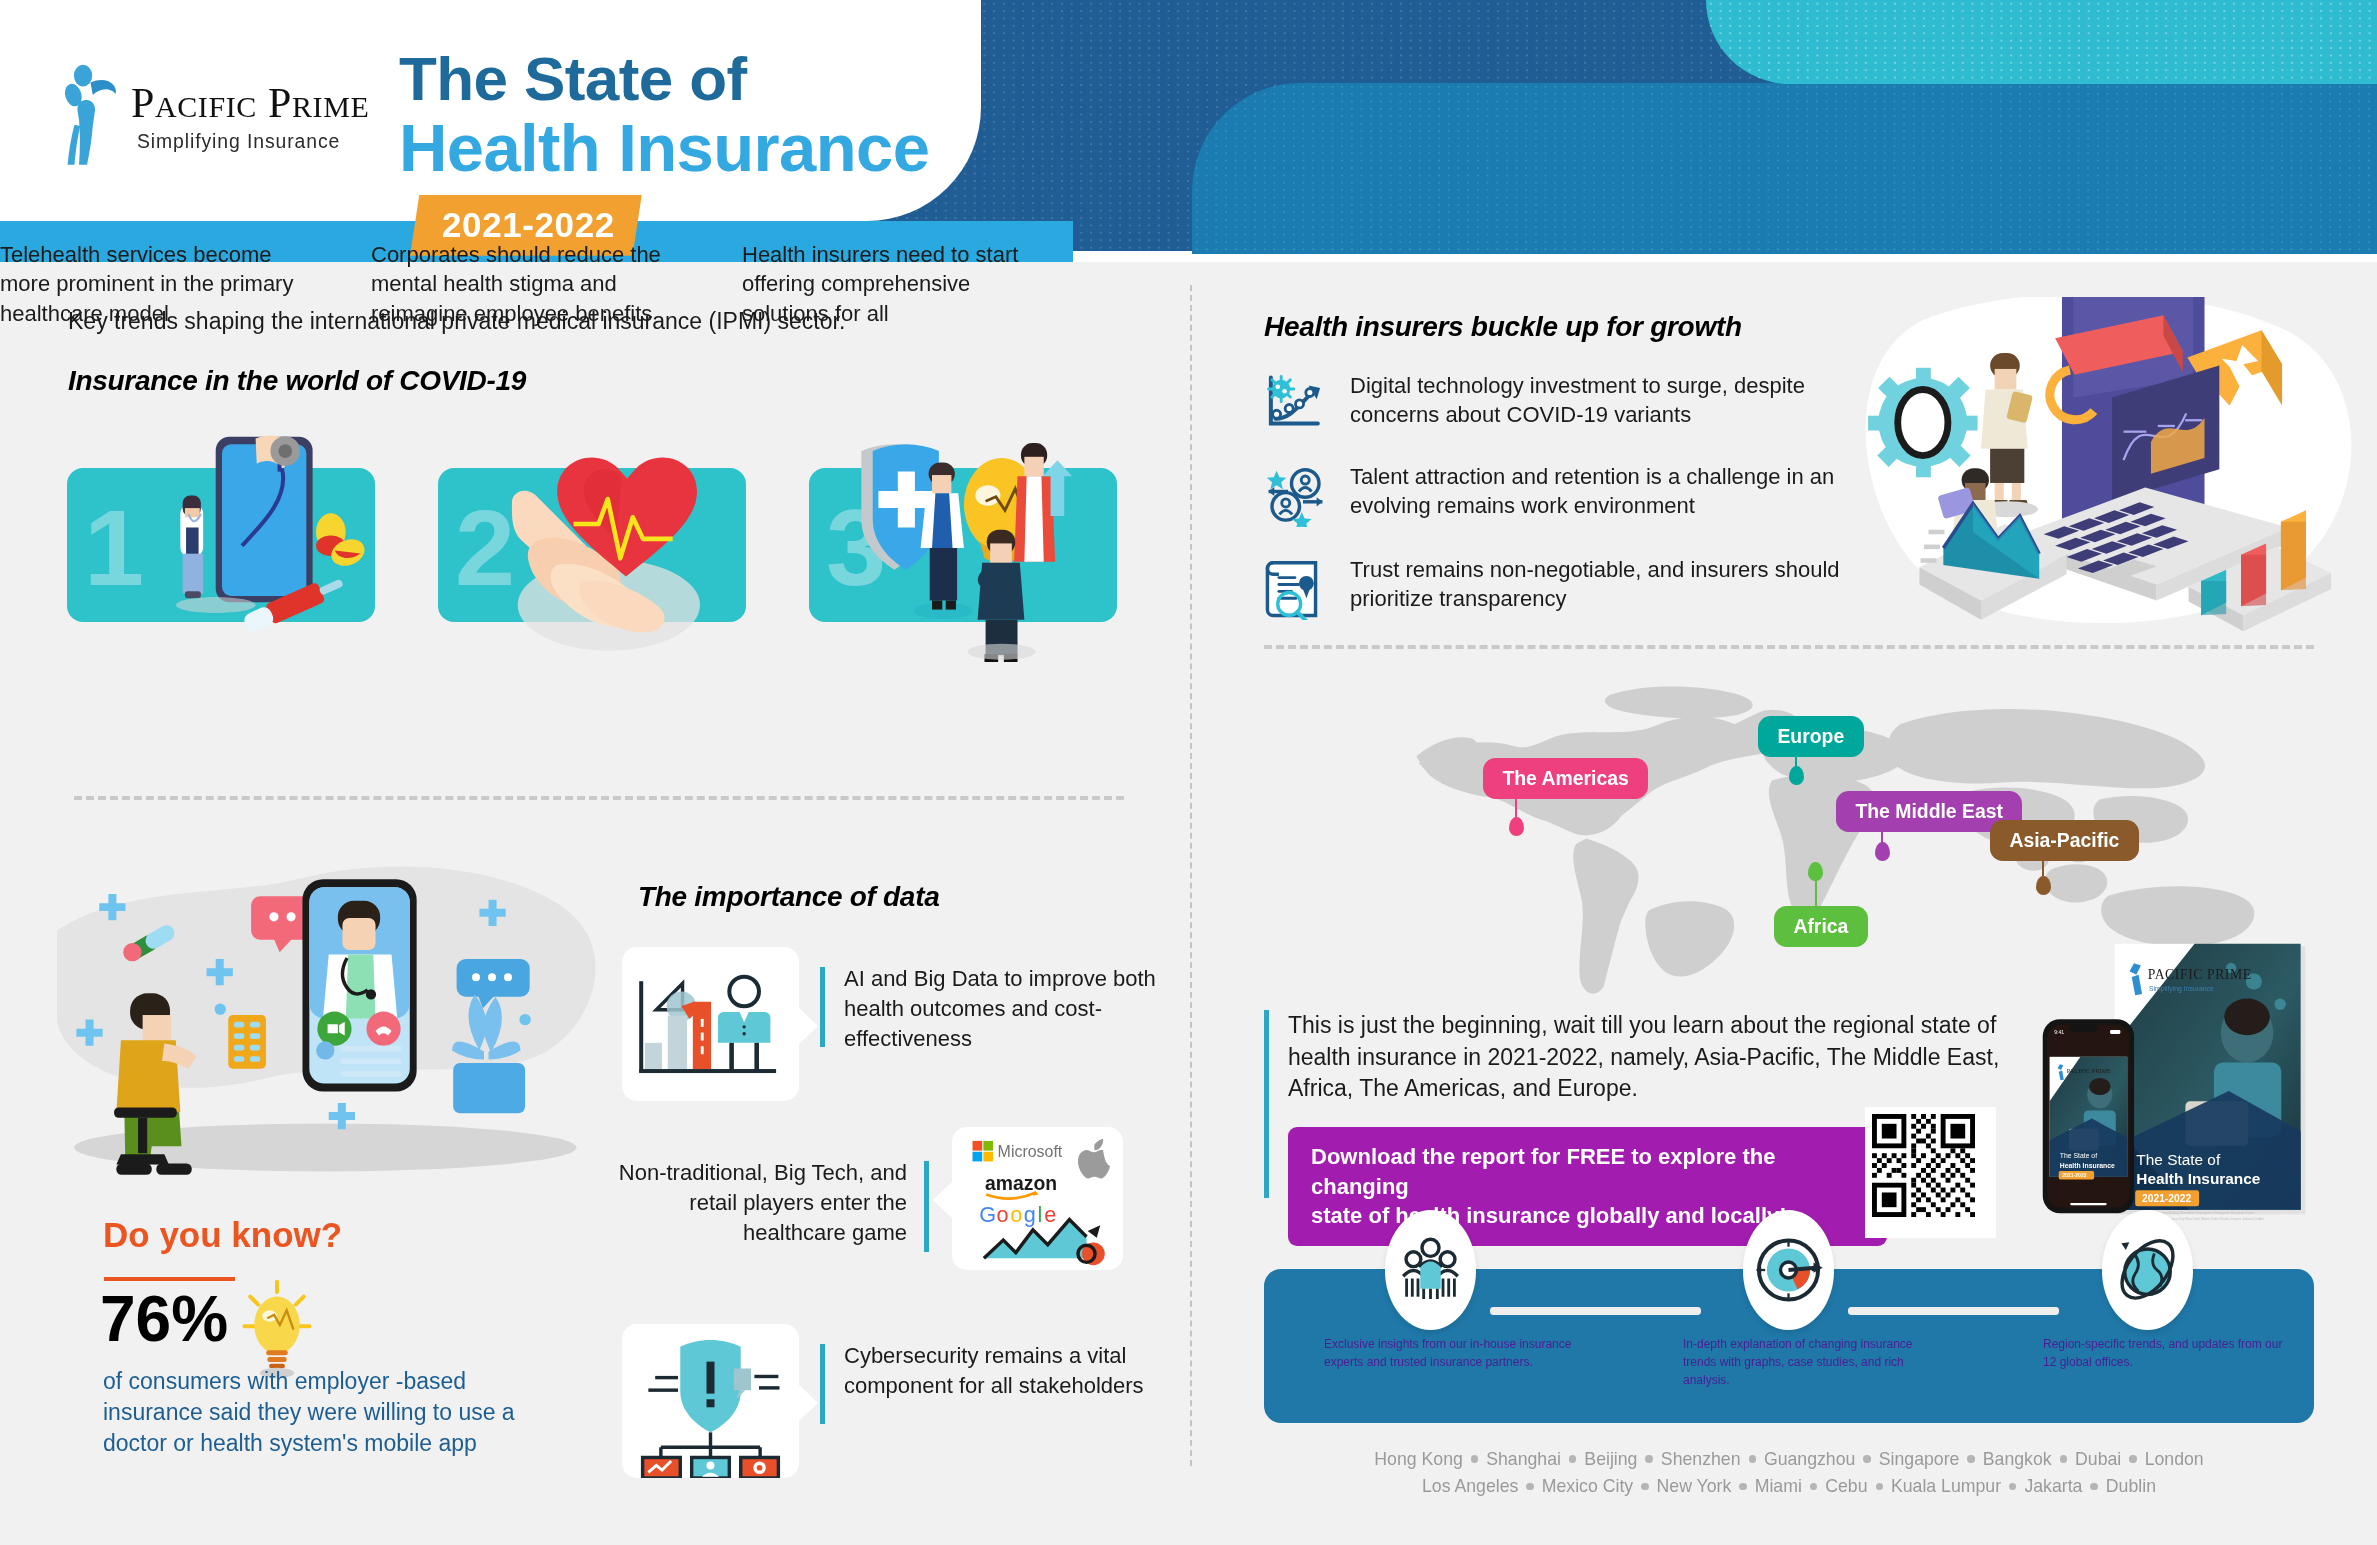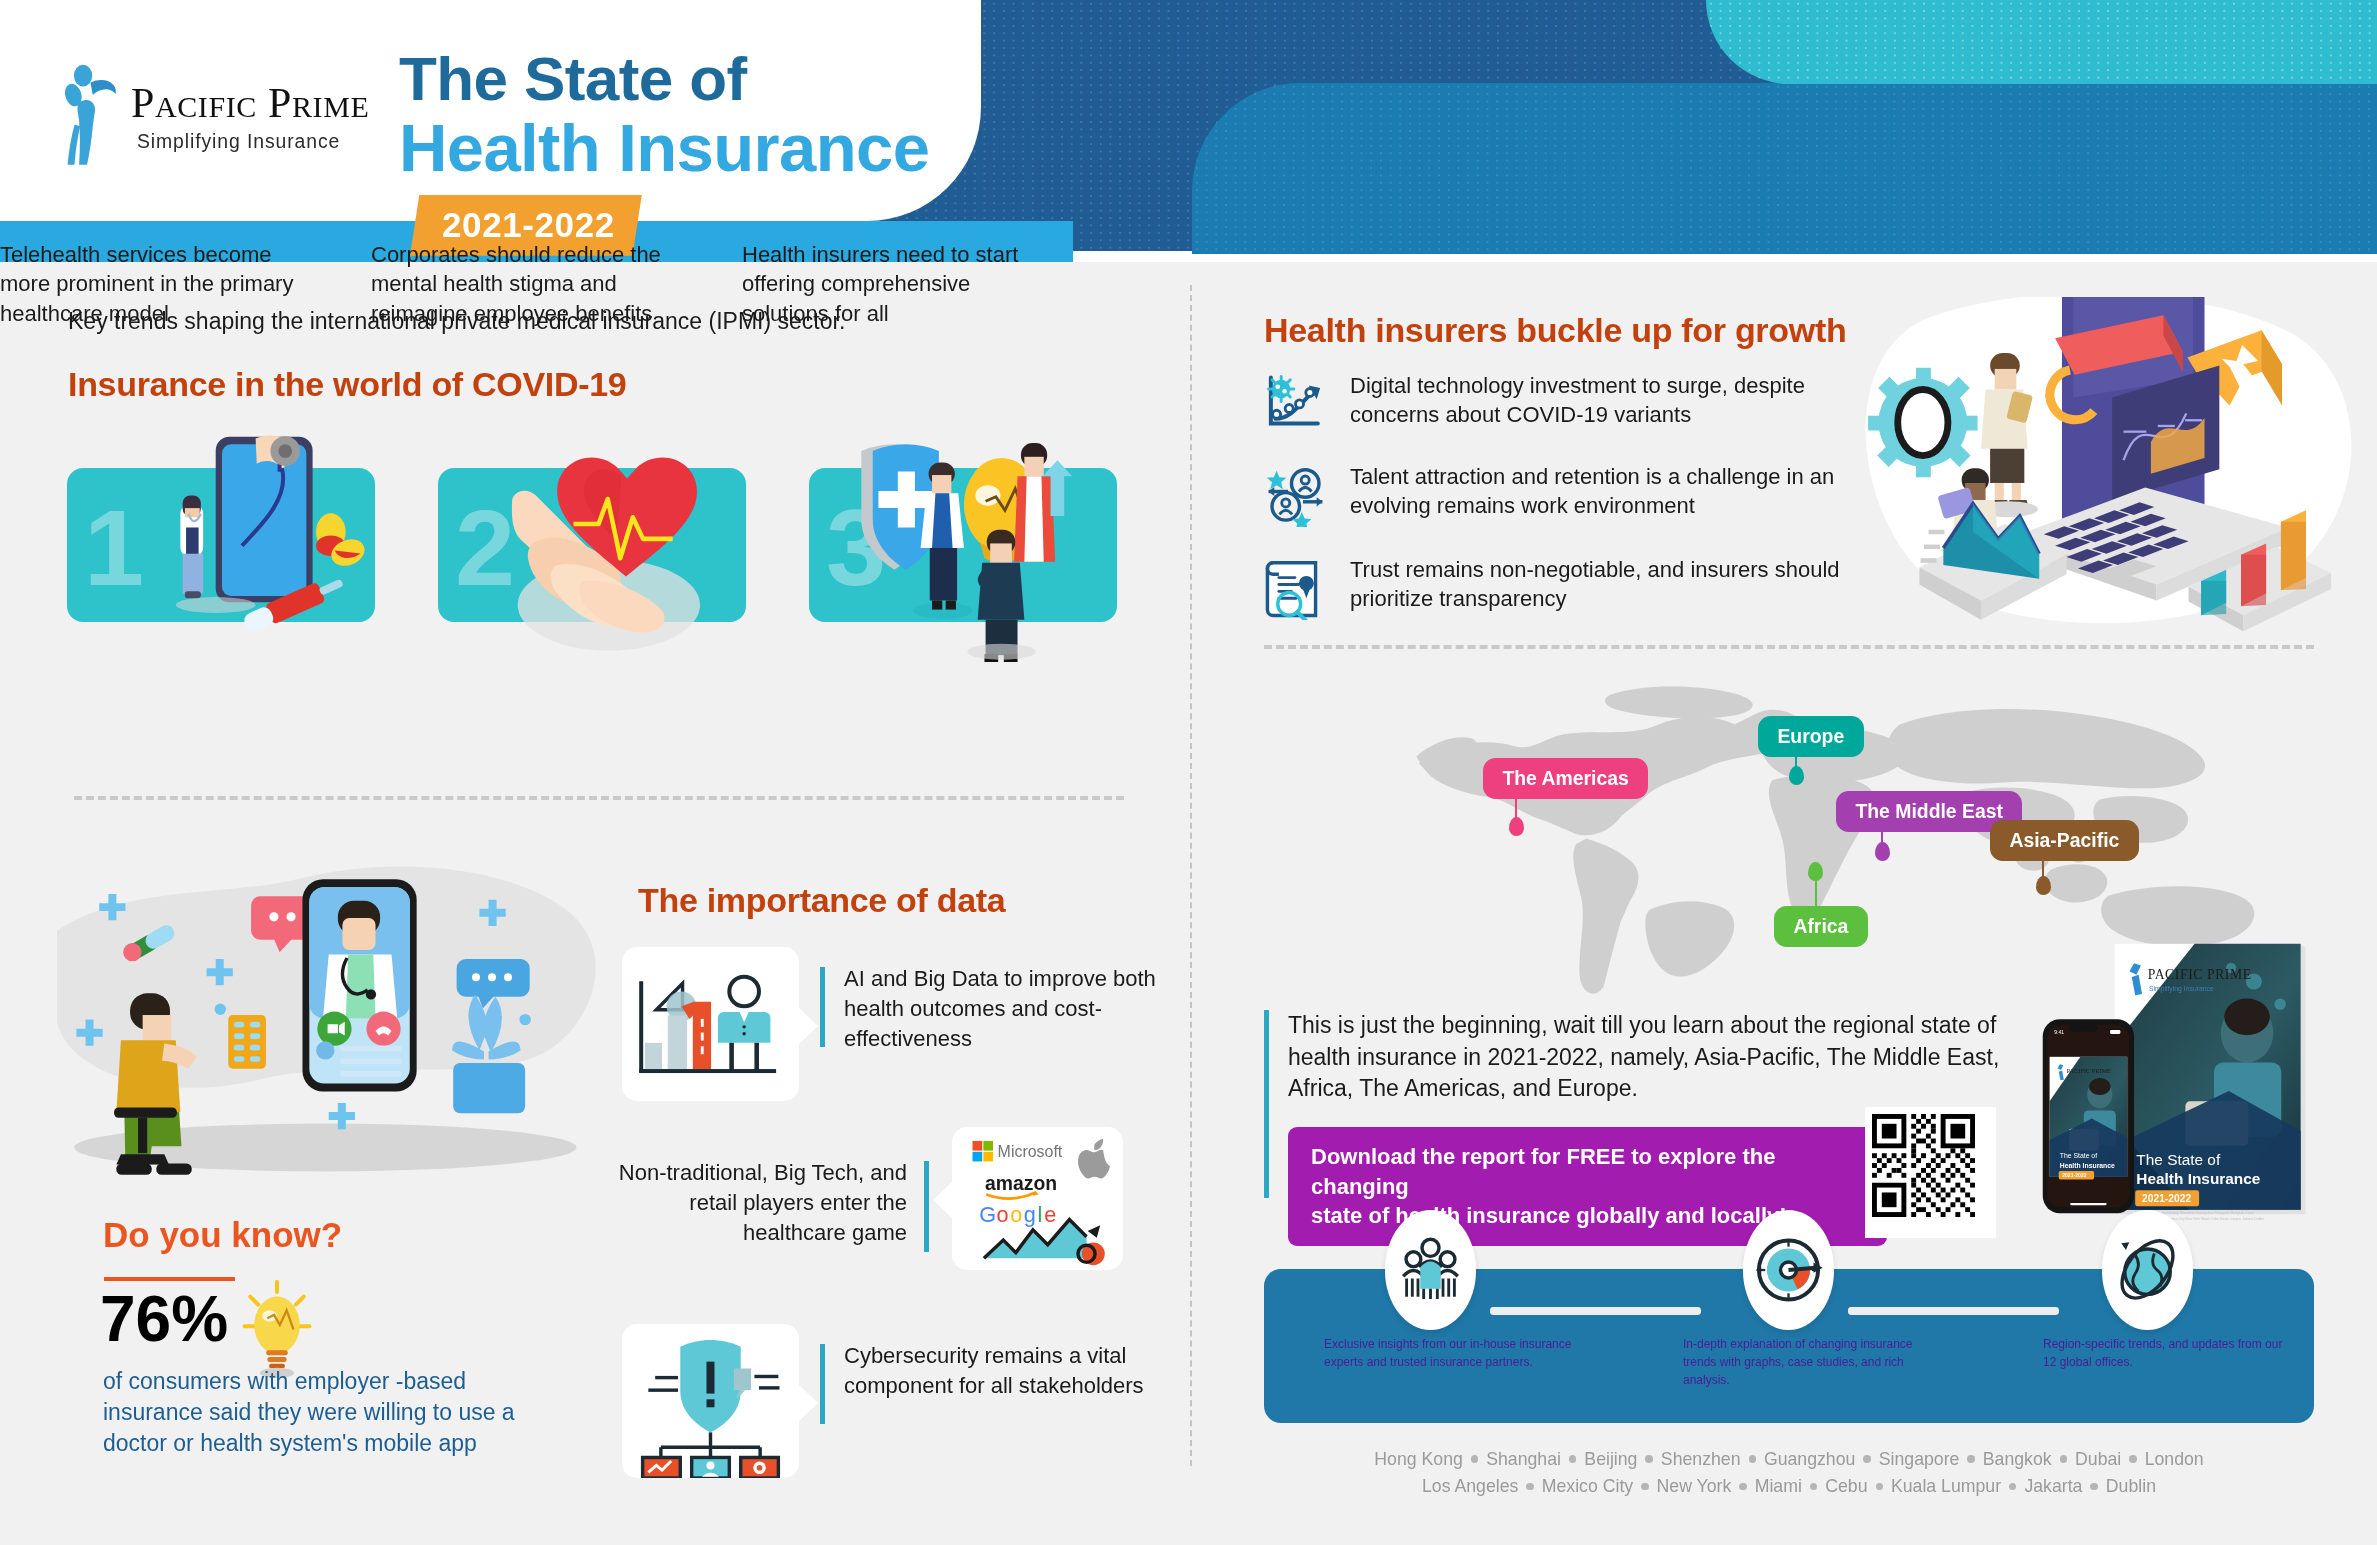--- a/index.html
+++ b/index.html
@@ -43,21 +43,21 @@
   .title-l2{font-size:67px;font-weight:bold;color:#34a8e0;line-height:1.05;letter-spacing:-0.6px;margin-top:2.3px;}
   .year-badge{position:absolute;left:410px;top:195px;background:#f2a030;color:#fff;
       font-size:35px;font-weight:bold;padding:9.7px 27px 11px 32px;letter-spacing:0.6px;
       clip-path:polygon(4% 0,100% 0,96% 100%,0 100%);}
 
   
   .vdivide{position:absolute;left:1190px;top:285px;width:0;height:1181px;
       border-left:2.3px dashed #c4c4c4;}
   .hdash{border-top:4.6px dashed #c9c9c9;height:0;}
 
-  h2.sect{font-size:34px;font-weight:bold;color:#c2410c;margin:0;letter-spacing:-0.3px;}
+  h2.sect{font-size:28px;font-weight:bold;color:#000000;margin:0;letter-spacing:-0.3px;font-style:italic;}
 
   
   .lead{position:absolute;left:68px;top:308px;font-size:23px;color:#1b1b1b;}
   .covid-h{position:absolute;left:68px;top:365px;}
   .cards{position:absolute;left:67px;top:434px;width:1084px;}
   .card{position:absolute;top:0;width:308px;height:223px;}
   .card:nth-child(1){left:0;}
   .card:nth-child(2){left:371px;}
   .card:nth-child(3){left:742px;}
   .card-bg{position:absolute;left:0;top:34px;width:308px;height:154px;background:#2ec2cb;border-radius:16px;}

